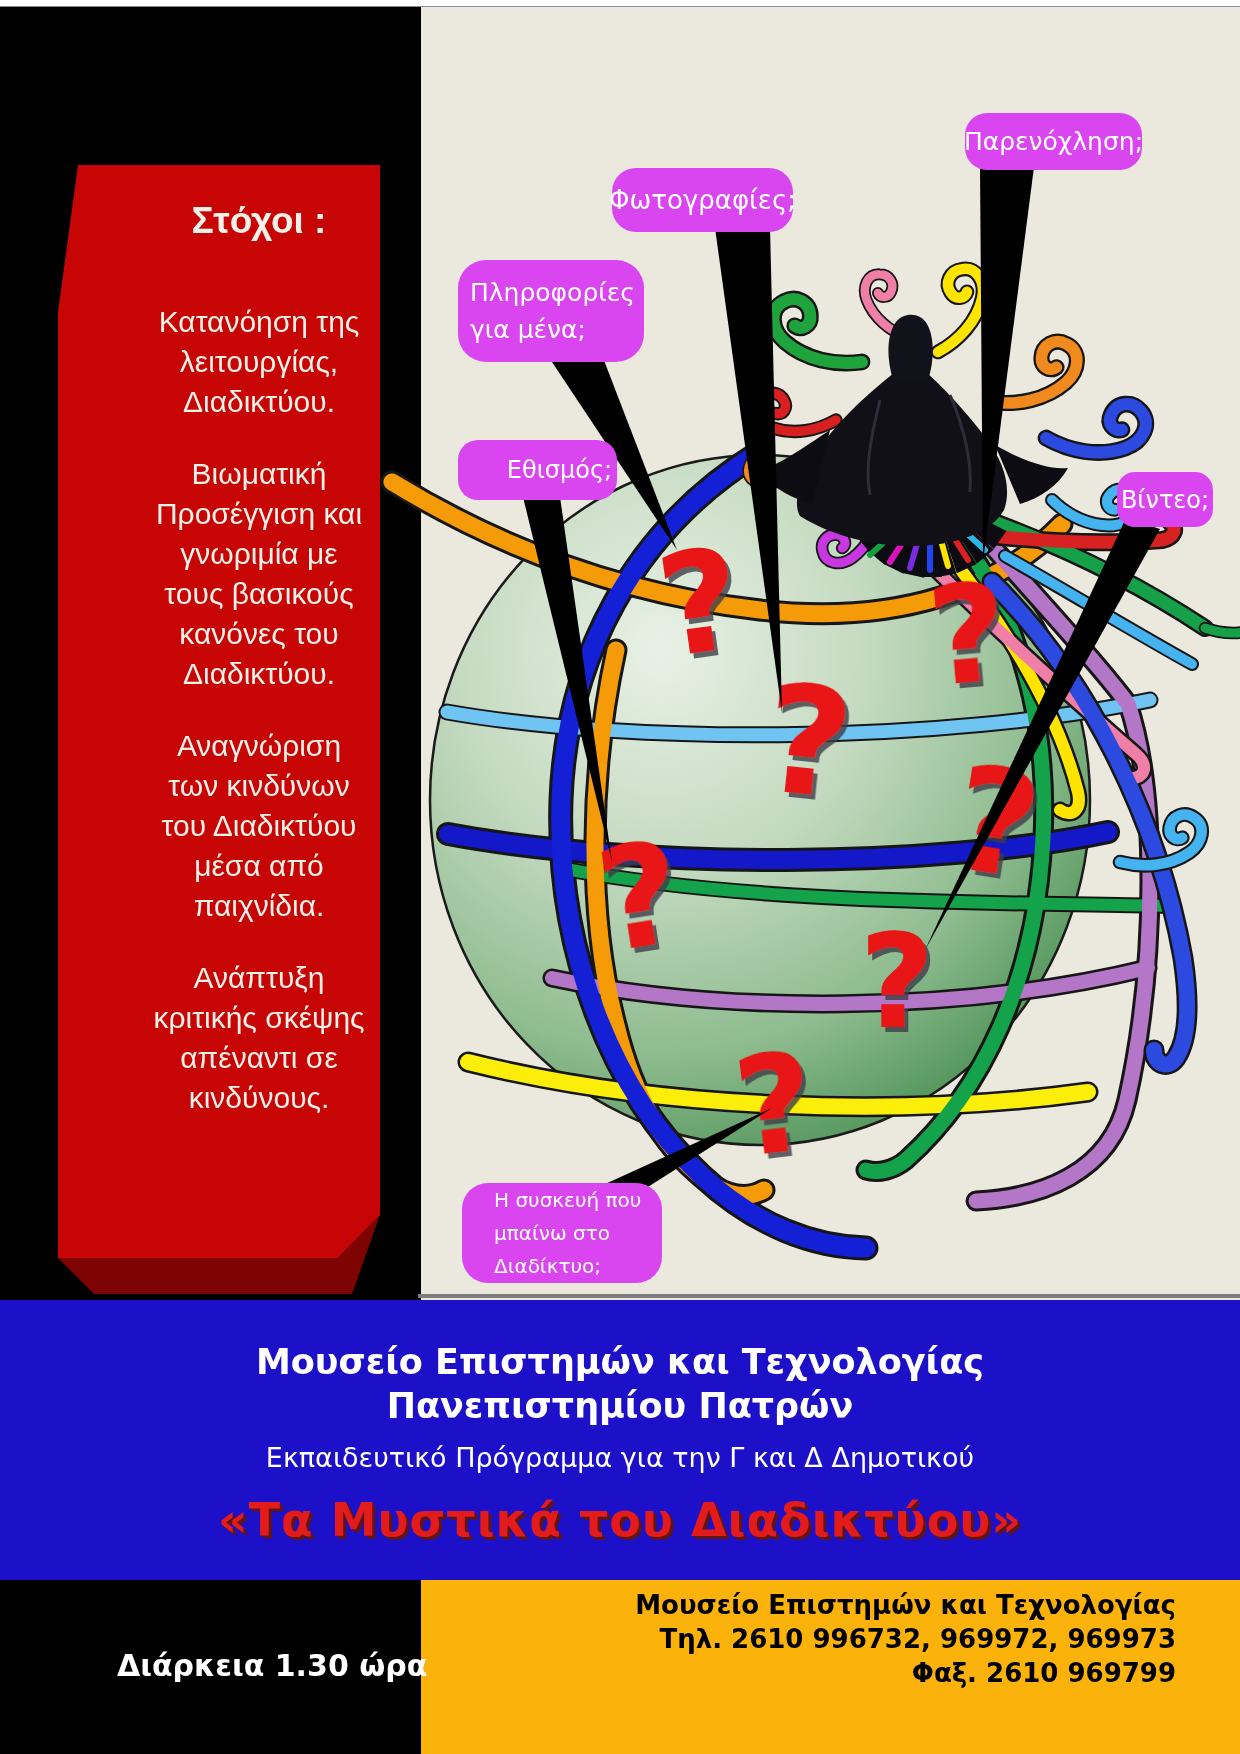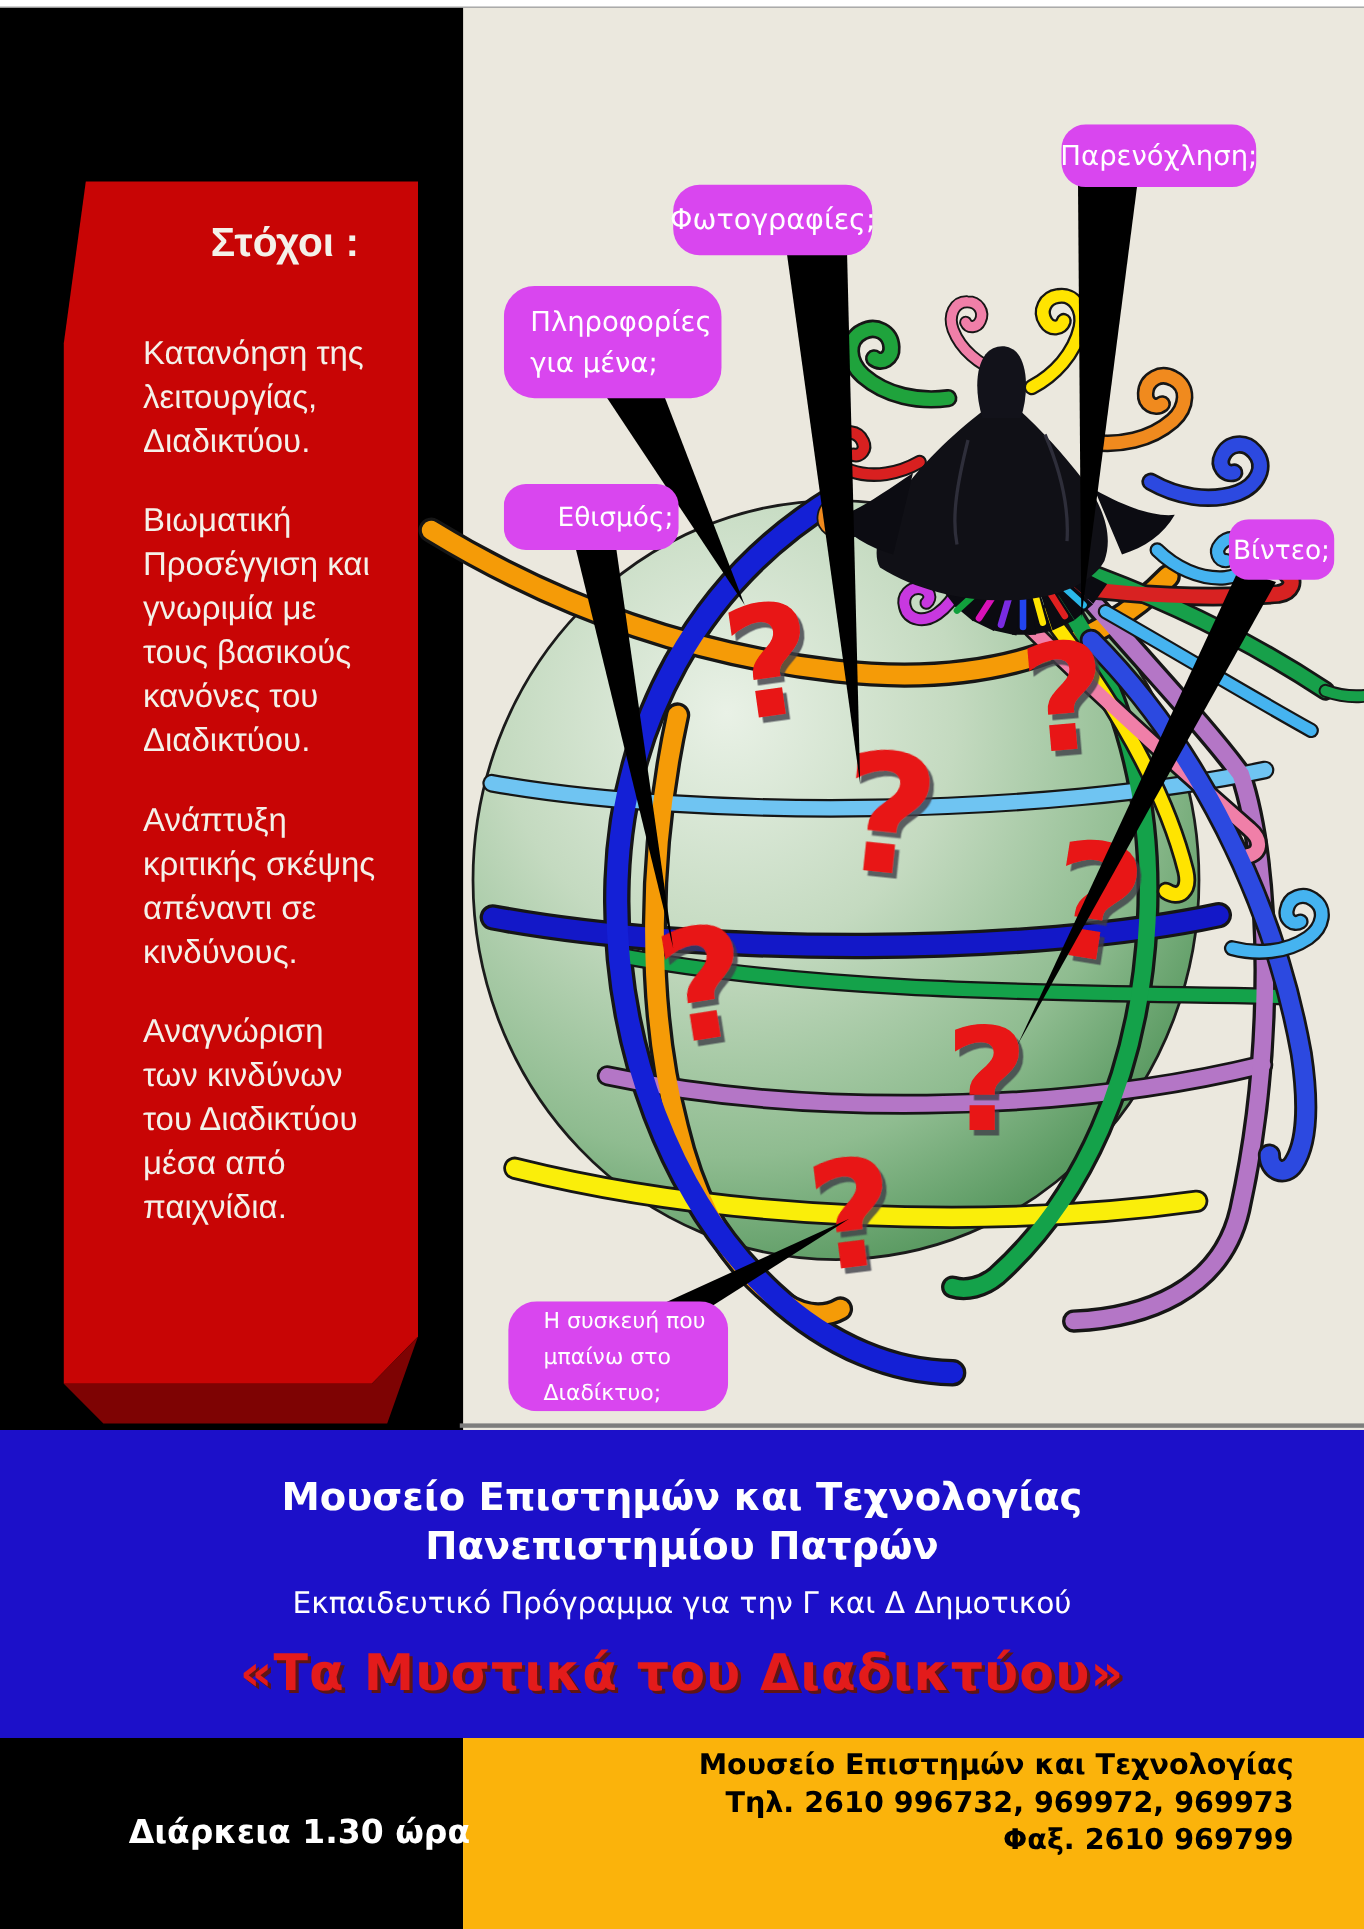--- a/index.html
+++ b/index.html
@@ -7,27 +7,27 @@
           background:#EBE8DE;font-family:"DejaVu Sans",sans-serif;}
   
   .left-black{position:absolute;left:0;top:0;width:421px;height:1300px;background:#000;z-index:1;}
   .top-strip{position:absolute;left:0;top:0;width:1240px;height:6px;background:#fff;
              border-bottom:1px solid #8a8a8a;z-index:6;}
   .art{position:absolute;left:0;top:0;z-index:3;pointer-events:none;}
   
   .goals{position:absolute;left:130px;top:200px;width:258px;color:#F4F1E9;z-index:5;
          font-family:"Liberation Sans",sans-serif;}
   .goals h2{font-size:37px;font-weight:bold;margin:0 0 60px 0;text-align:center;}
-  .goals p{font-size:30px;line-height:40px;margin:0 0 32px 0;white-space:pre-line;}
+  .goals p{font-size:30px;line-height:40px;margin:0 0 32px 0;white-space:pre-line;text-align:center;}
   
   .callout{position:absolute;background:#d946ef;color:#fff;z-index:5;display:flex;
            align-items:center;justify-content:center;white-space:pre-line;
            font-family:"DejaVu Sans",sans-serif;}
   #co-info{left:458px;top:260px;width:174px;height:102px;font-size:25px;line-height:37px;
-           justify-content:flex-start;padding-left:24px;border-radius:28px;}
+           justify-content:flex-start;padding-left:12px;border-radius:28px;}
   #co-photos{left:612px;top:168px;width:181px;height:64px;font-size:26px;border-radius:24px;}
   #co-harass{left:965px;top:113px;width:177px;height:57px;font-size:25px;border-radius:22px;}
   #co-addiction{left:458px;top:440px;width:115px;height:60px;font-size:24px;border-radius:20px;padding-left:44px;}
   #co-video{left:1117px;top:472px;width:96px;height:55px;font-size:24px;border-radius:18px;}
   #co-device{left:462px;top:1183px;width:168px;height:100px;font-size:20px;line-height:33px;
              justify-content:flex-start;padding-left:32px;border-radius:26px;}
   
   .band-blue{position:absolute;left:0;top:1300px;width:1240px;height:280px;background:#1C10C9;
              z-index:2;display:flex;flex-direction:column;align-items:center;color:#fff;
              padding-top:40px;box-sizing:border-box;}
@@ -233,29 +233,29 @@
     <h2>Στόχοι :</h2>
     <p>Κατανόηση της
 λειτουργίας,
 Διαδικτύου.</p>
     <p>Βιωματική
 Προσέγγιση και
 γνωριμία με
 τους βασικούς
 κανόνες του
 Διαδικτύου.</p>
-    <p>Ανάπτυξη
-κριτικής σκέψης
-απέναντι σε
-κινδύνους.</p>
     <p>Αναγνώριση
 των  κινδύνων
 του Διαδικτύου
 μέσα από
 παιχνίδια.</p>
+    <p>Ανάπτυξη
+κριτικής σκέψης
+απέναντι σε
+κινδύνους.</p>
   </div>
 
   <div class="callout" id="co-info">Πληροφορίες
 για μένα;</div>
   <div class="callout" id="co-photos">Φωτογραφίες;</div>
   <div class="callout" id="co-harass">Παρενόχληση;</div>
   <div class="callout" id="co-addiction">Εθισμός;</div>
   <div class="callout" id="co-video">Βίντεο;</div>
   <div class="callout" id="co-device">Η συσκευή που
 μπαίνω  στο

